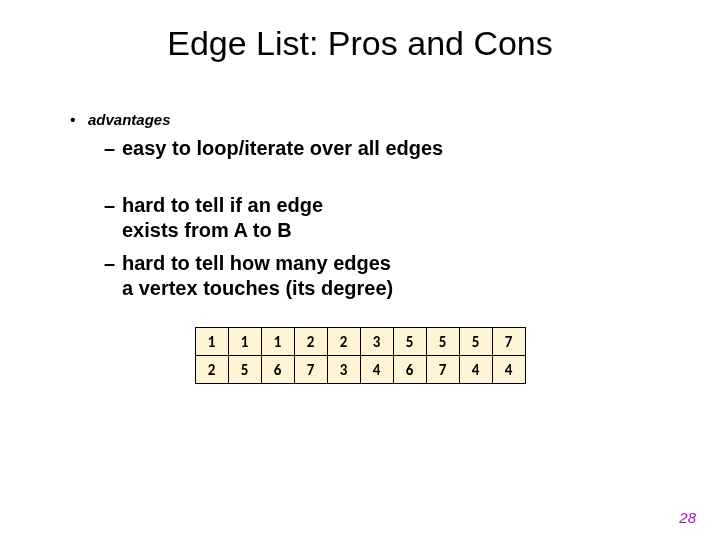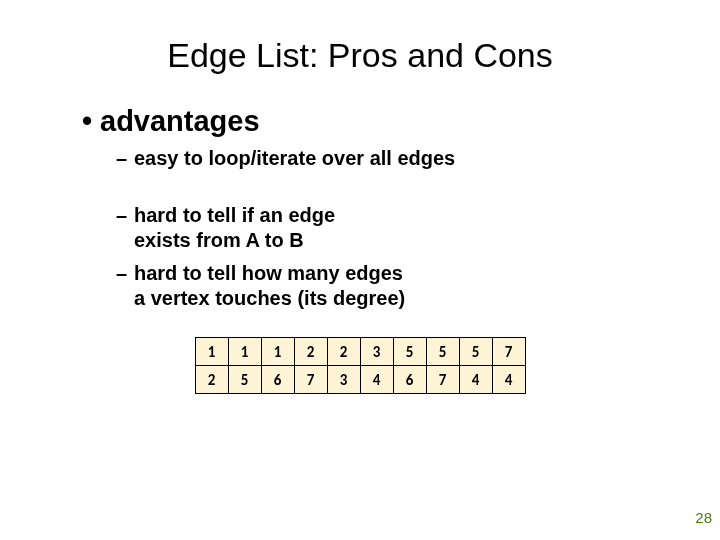--- a/index.html
+++ b/index.html
@@ -1,35 +1,35 @@
 <!DOCTYPE html>
 <html><head>
 <meta charset="utf-8">
 <style>
   * { box-sizing: border-box; margin: 0; padding: 0; }
   html, body { width: 720px; height: 540px; background: #fff; font-family: Arial, Helvetica, sans-serif; color: #000; }
-  .slide { position: relative; width: 720px; height: 540px; padding: 12px; }
+  .slide { position: relative; width: 720px; height: 540px; padding: 0; }
   .title { font-size: 34px; font-weight: 400; text-align: center; padding-top: 24px; padding-bottom: 10px; }
   .content { padding: 20px 70px 0 70px; }
-  .l1 { font-size: 29px; font-weight: bold; }
+  .l1 { font-size: 15px; font-style: italic; font-weight: bold; margin-top: 18px; }
   .l1 .bullet { display: inline-block; width: 18px; }
   .l2 { font-size: 20px; font-weight: 700; font-style: normal; padding-left: 34px; margin-top: 8px; line-height: 1.25; }
   .l2 .dash { display: inline-block; width: 18px; }
   .l2 .txt { display: inline-block; vertical-align: top; }
   .table-wrap { display: flex; justify-content: center; margin-top: 26px; }
   table.edge { border-collapse: collapse; }
   table.edge td {
     border: 1px solid #000;
     width: 33px; height: 28px;
     text-align: center; vertical-align: middle;
     font-family: Calibri, Arial, sans-serif;
     font-size: 15px; font-weight: bold;
     background: #fff4d6;
   }
-  .pagenum { position: absolute; right: 8px; bottom: 14px; font-size: 15px; color: #4d7c0f; }
+  .pagenum { position: absolute; right: 24px; bottom: 14px; font-size: 15px; color: #a21caf; font-style: italic; }
 </style>
 </head>
 <body>
 
 <div class="slide">
 
   <h1 class="title">Edge List: Pros and Cons</h1>
 
   <div class="content">
 

